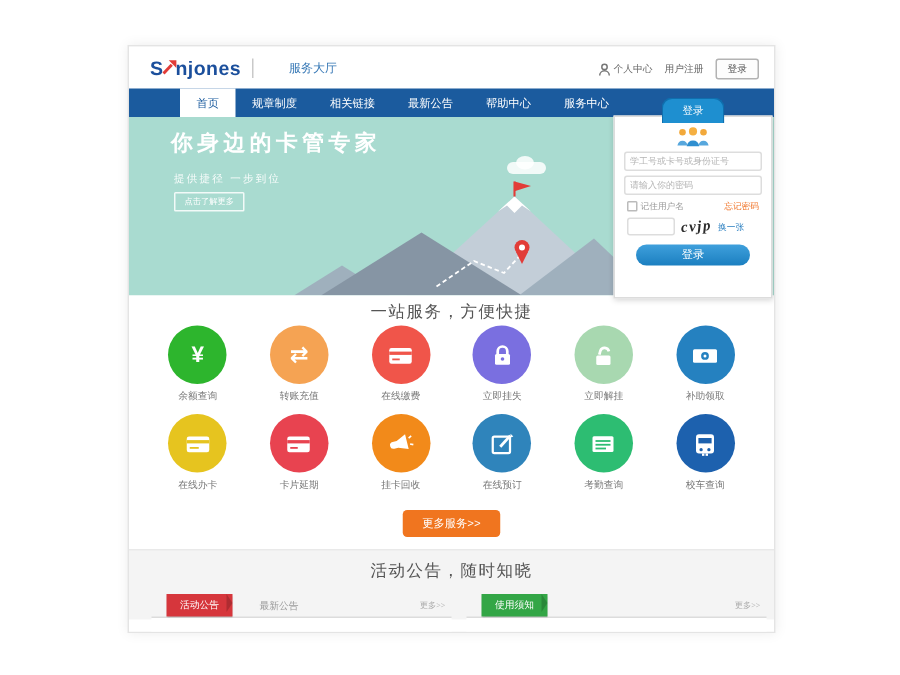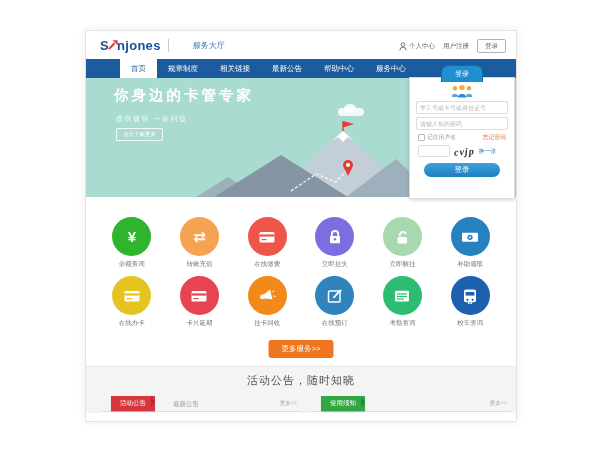--- a/index.html
+++ b/index.html
@@ -158,20 +158,21 @@
     </div>
     <div class="crow">
       <input class="cin" type="text" style="">
       <span class="captcha">cvjp</span>
       <span class="chg">换一张</span>
     </div>
     <button class="lsub">登录</button>
   </div>
 
   <div class="services">
+    <div class="sec-title">一站服务，方便快捷</div>
     <div class="grid">
 
       <div class="cell">
         <div class="circle" style="background: rgb(45, 181, 45); --c: #2db52d;">
           <span class="glyph">¥</span>
         </div>
         <div class="cell-label">余额查询</div>
       </div>
 
       <div class="cell">

